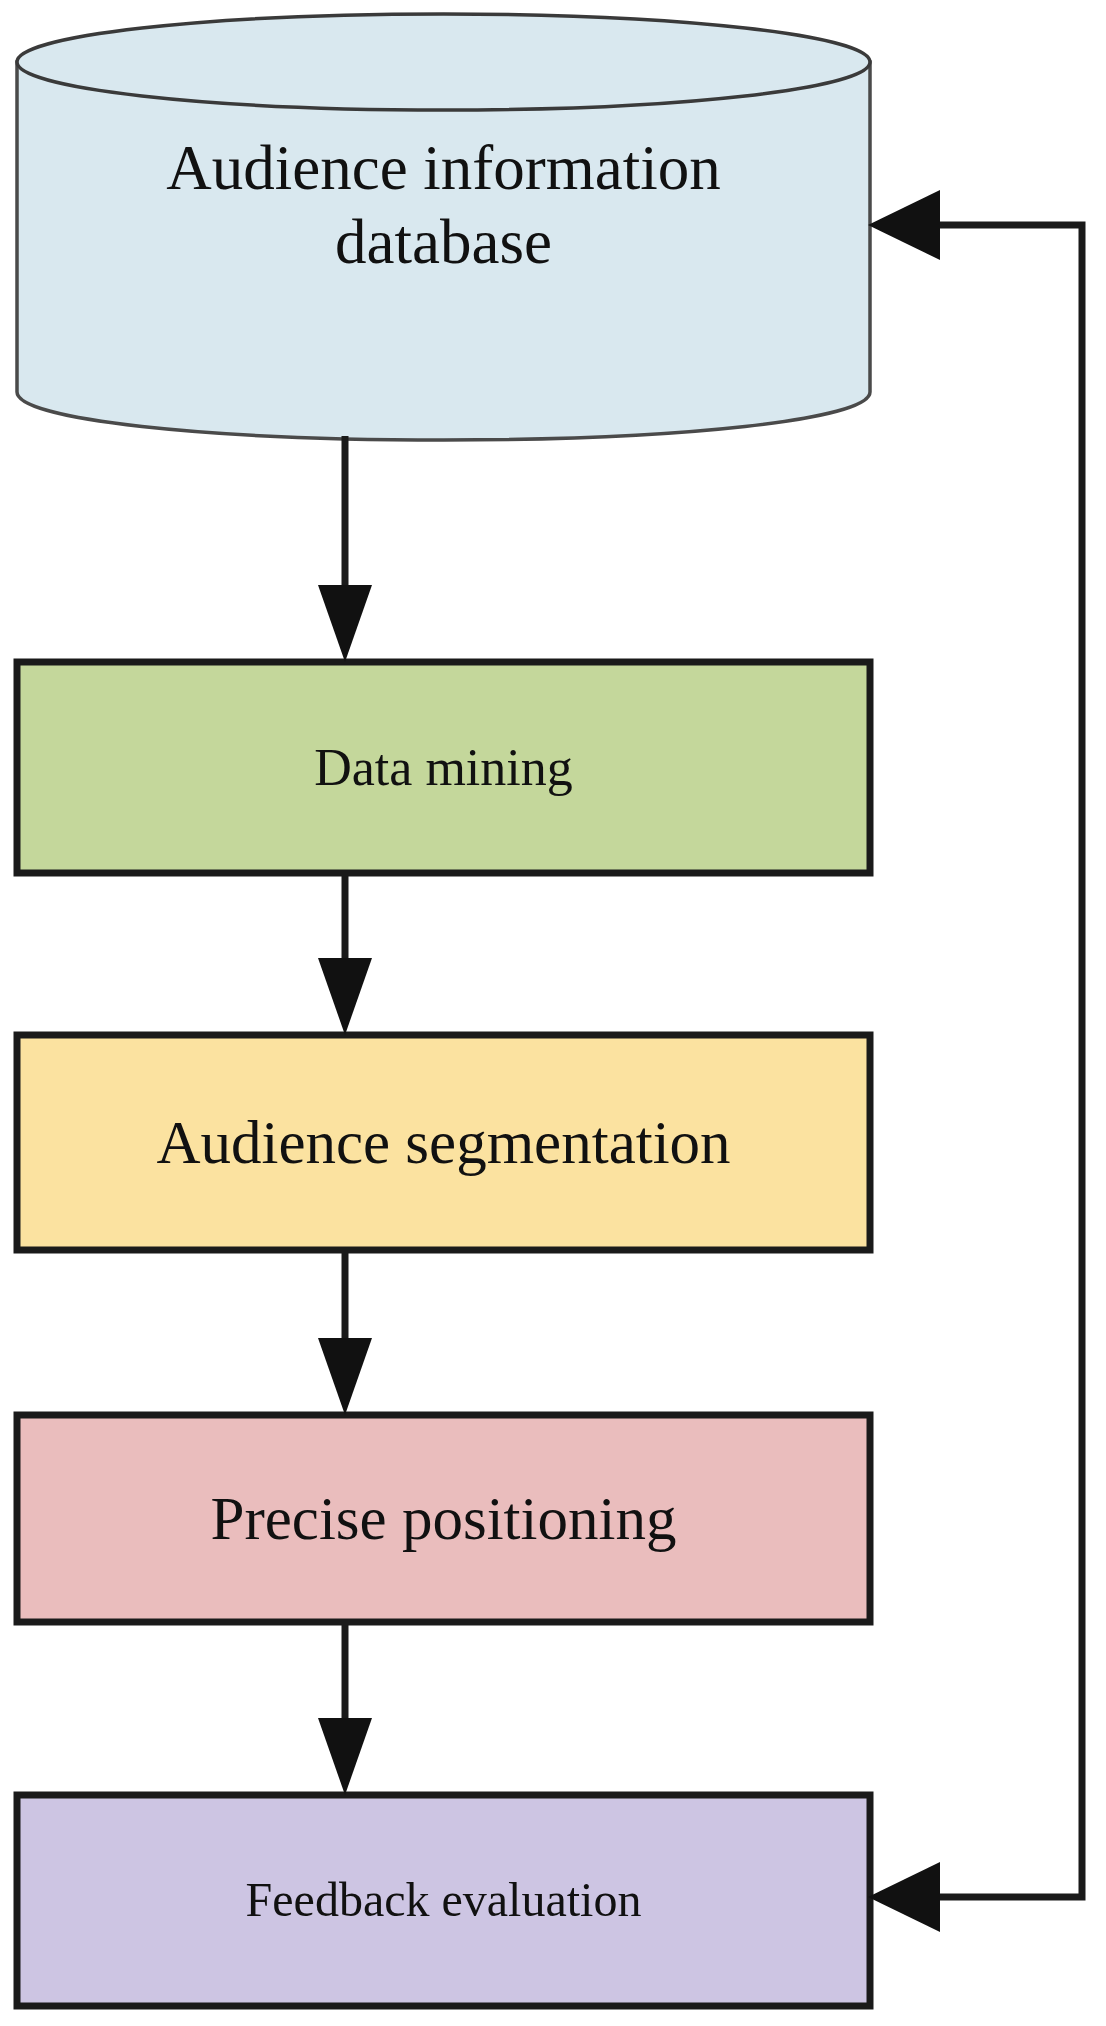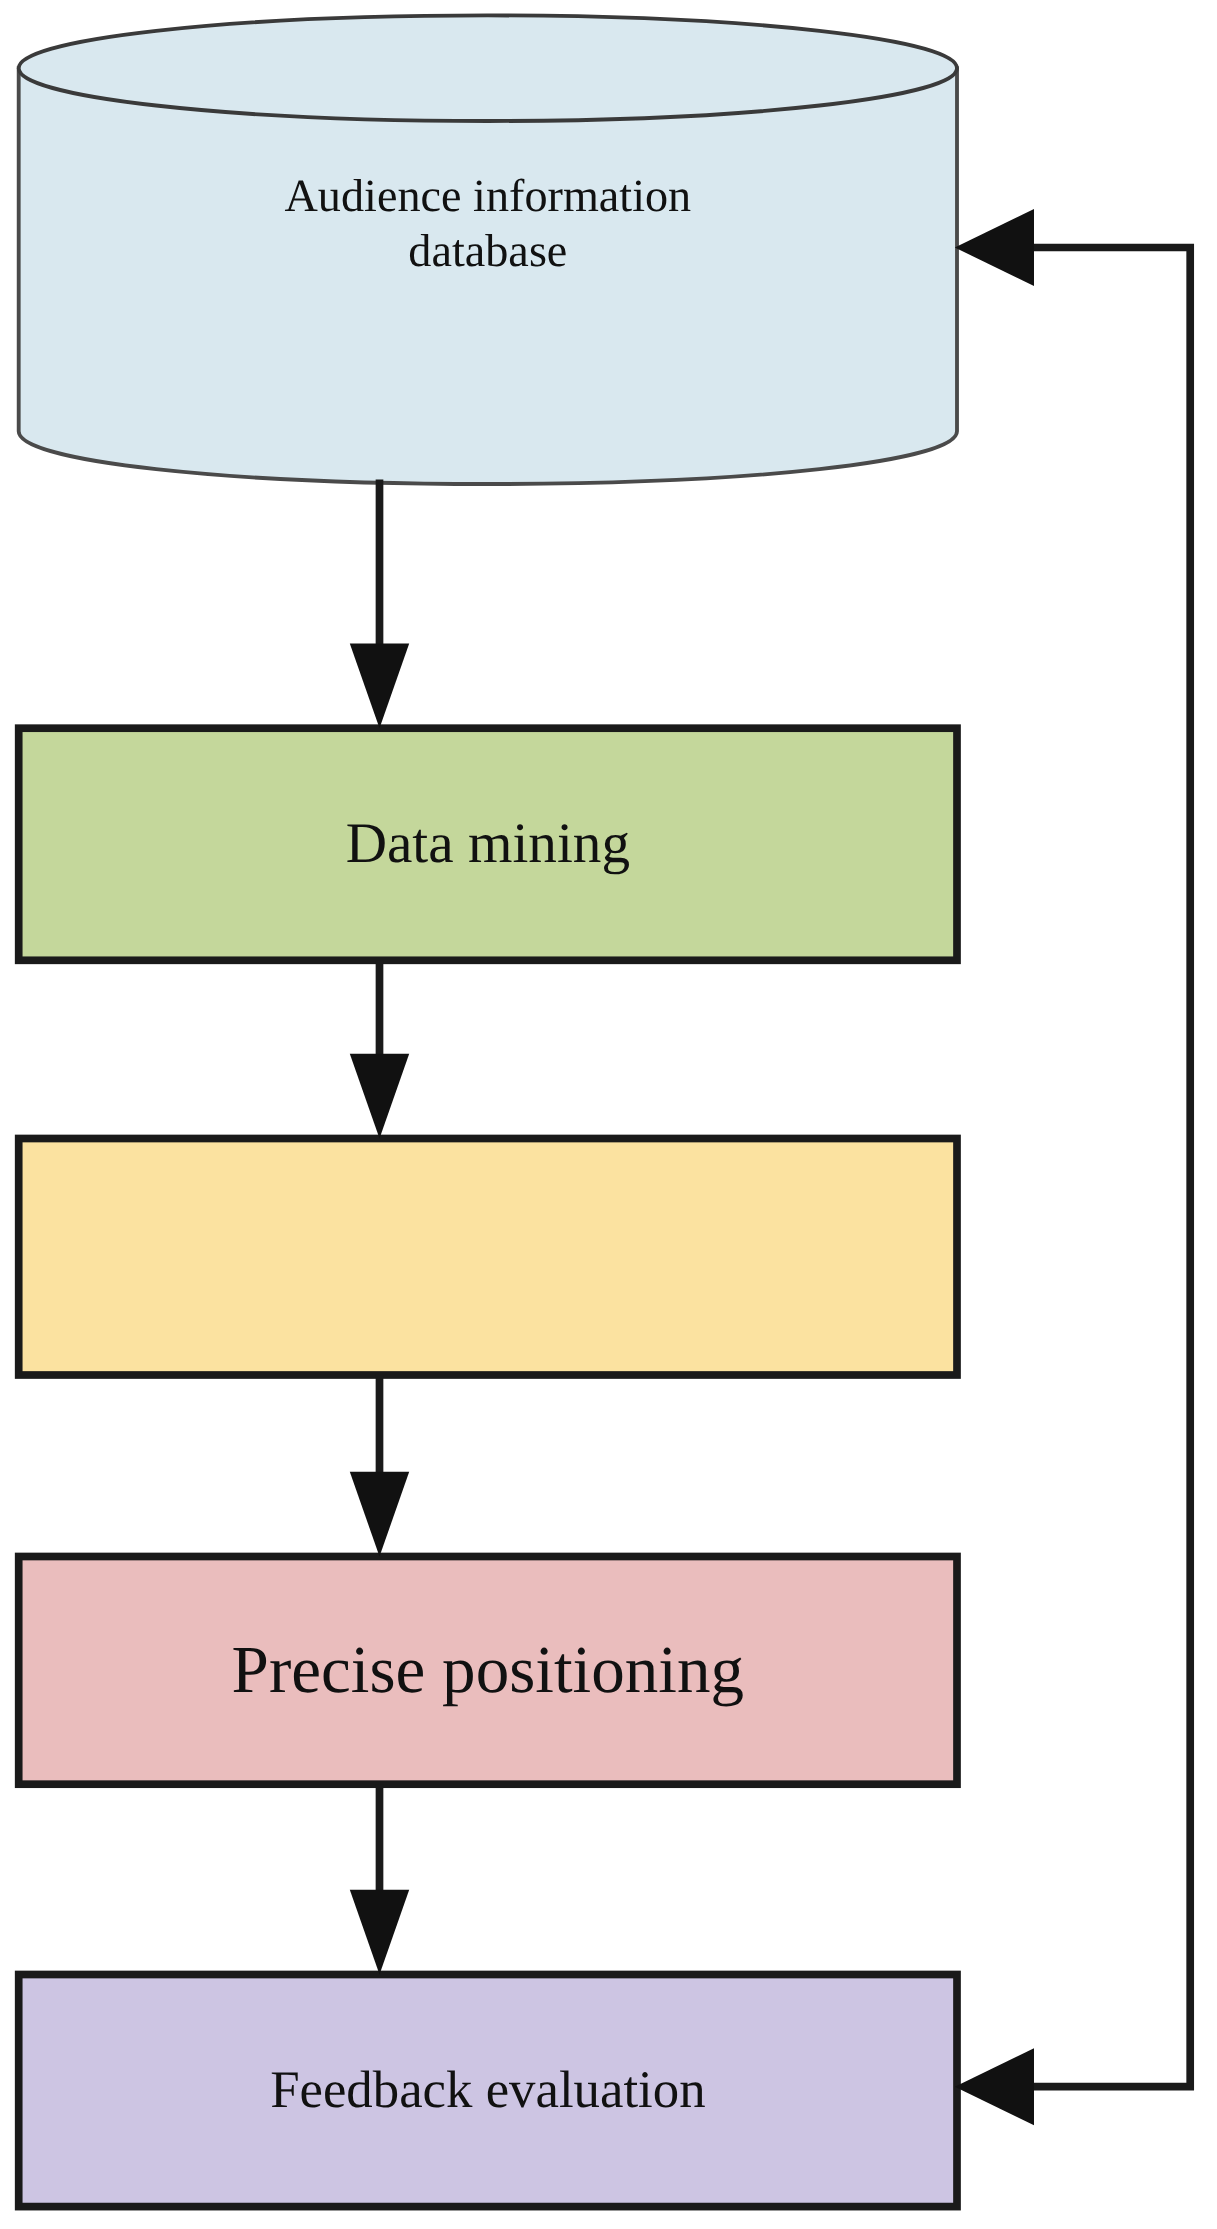--- a/index.html
+++ b/index.html
@@ -37,21 +37,21 @@
     line-height: 1.18;
     pointer-events: none;
     white-space: pre-line;
   }
   
   #label-database {
     left: 17px;
     top: 90px;
     width: 853px;
     height: 230px;
-    font-size: 42px;
+    font-size: 63px;
   }
   
   #label-data-mining {
     left: 17px;
     top: 662px;
     width: 853px;
     height: 211px;
     font-size: 52px;
   }
   #label-audience-segmentation {
@@ -130,18 +130,19 @@
       <polygon points="940,190 940,260 868,225" fill="#111111"></polygon>
     </g>
 
   </svg>
 
   <div class="node-label" id="label-database">Audience information
 database</div>
 
   <div class="node-label" id="label-data-mining">Data mining</div>
 
+  <div class="node-label" id="label-audience-segmentation">Audience segmentation</div>
 
   <div class="node-label" id="label-precise-positioning">Precise positioning</div>
 
   <div class="node-label" id="label-feedback-evaluation">Feedback evaluation</div>
 
 </div>
 
 </body></html>

